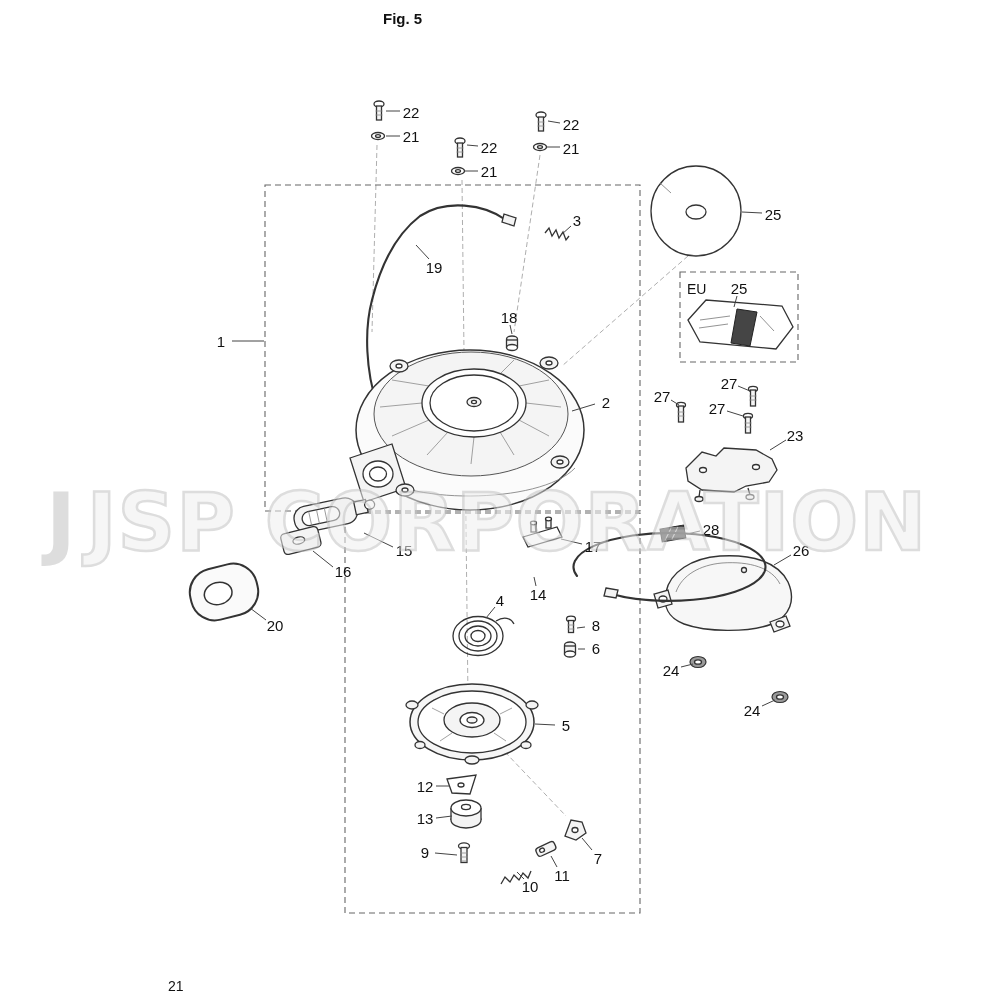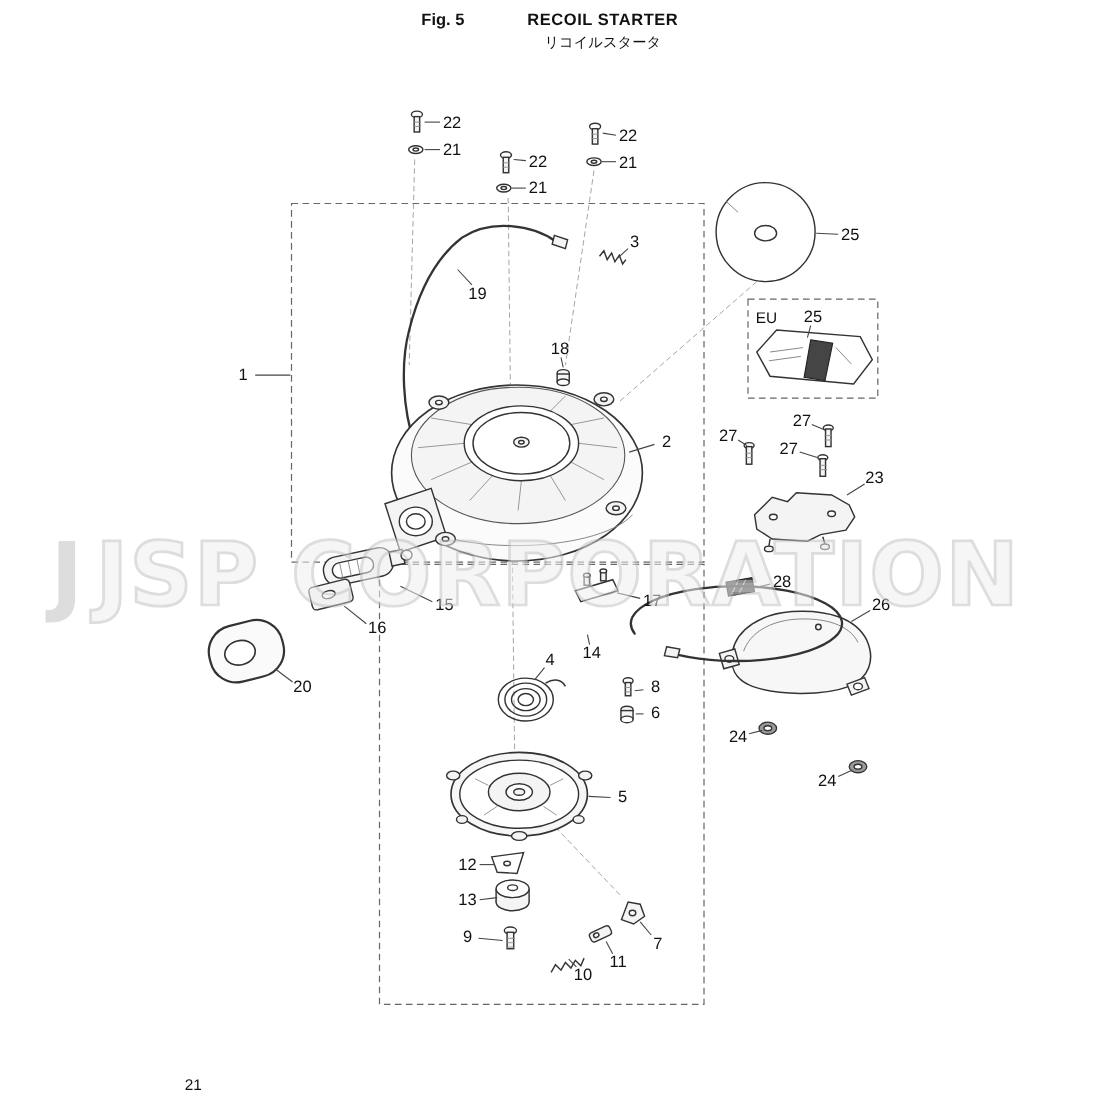--- a/index.html
+++ b/index.html
@@ -36,24 +36,20 @@
   .callout { font:15px "Liberation Sans", sans-serif; fill:#111;
              text-anchor:middle; dominant-baseline:central; }
   .eu { font:14px "Liberation Sans", sans-serif; fill:#111; }
   .dark { fill:#454545; stroke:#222; stroke-width:1; }
 </style>
 </head>
 <body>
 
 <div class="header">
   <span class="fig-label">Fig. 5</span>
-  <div class="title-block">
-    <div class="title">RECOIL STARTER</div>
-    <div class="title-jp">リコイルスタータ</div>
-  </div>
 </div>
 
 <div class="watermark"><span class="wm-logo">J</span><span class="wm-text">JSP CORPORATION</span></div>
 
 <svg id="diagram" width="1000" height="1000" viewBox="0 0 1000 1000" xmlns="http://www.w3.org/2000/svg">
 
   <g>
     <line class="centerline" x1="462" y1="180" x2="468" y2="698"></line>
     <line class="centerline" x1="688" y1="256" x2="562" y2="366"></line>
     <line class="centerline" x1="540" y1="155" x2="514" y2="332"></line>

